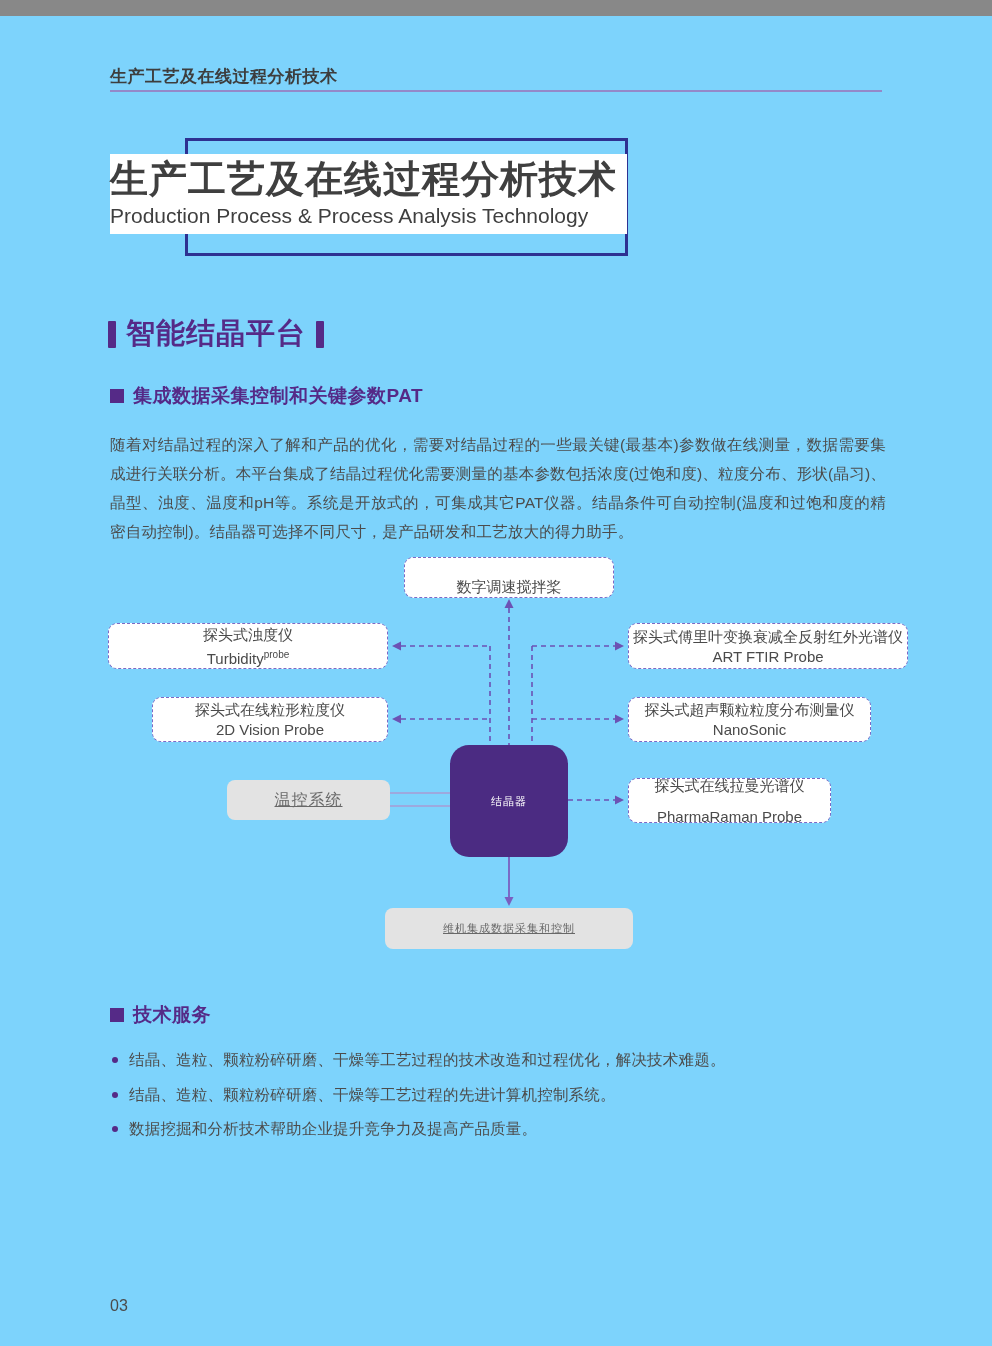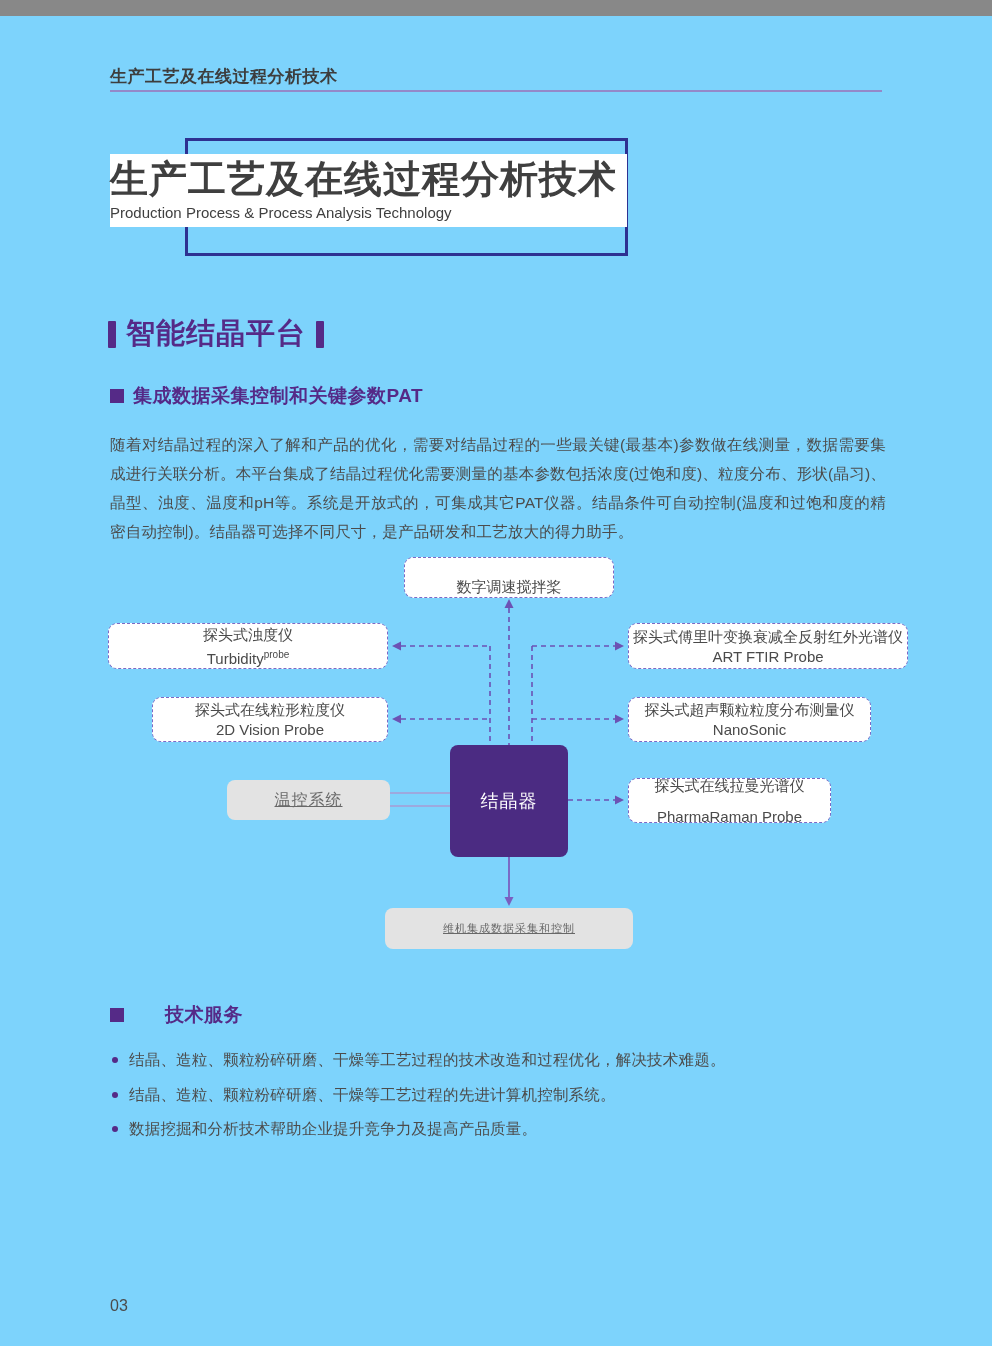--- a/index.html
+++ b/index.html
@@ -7,21 +7,21 @@
   .page{position:relative;width:992px;height:1346px;background:#7dd3fc;margin:16px auto;overflow:hidden;}
 
   
   .runhead{position:absolute;left:110px;top:49px;font-size:17px;font-weight:600;color:#3d3d3d;letter-spacing:.5px;}
   .runrule{position:absolute;left:110px;top:74px;width:772px;height:2px;background:#9488c9;}
 
   
   .title-box{position:absolute;left:185px;top:122px;width:437px;height:112px;border:3px solid #2e3191;}
   .title-text{position:absolute;left:110px;top:138px;background:#ffffff;padding:2px 10px 6px 0;}
   .title-cn{font-size:38px;font-weight:600;color:#3f3f3f;letter-spacing:1px;line-height:46px;white-space:nowrap;}
-  .title-en{font-size:15px;font-weight:400;color:#3f3f3f;margin-top:2px;white-space:nowrap;}
+  .title-en{font-size:21px;font-weight:400;color:#3f3f3f;margin-top:2px;white-space:nowrap;}
 
   
   .sec-head{position:absolute;left:108px;top:298px;display:flex;align-items:center;}
   .sec-bar{width:8px;height:27px;background:#552a87;border-radius:1px;}
   .sec-title{font-size:29px;font-weight:bold;color:#552a87;margin:0 10px;letter-spacing:1px;}
 
   
   .sub-head{position:absolute;left:110px;display:flex;align-items:center;}
   .sub-square{width:14px;height:14px;background:#552a87;margin-right:9px;flex:none;}
   .sub-title{font-size:19px;font-weight:bold;color:#552a87;letter-spacing:.5px;}
@@ -32,22 +32,22 @@
 
   
   .diagram-svg{position:absolute;left:0;top:0;width:992px;height:1346px;pointer-events:none;}
   .dbox{position:absolute;border:1.5px dashed #7d68c5;border-radius:9px;background:#ffffff;
         display:flex;flex-direction:column;justify-content:center;align-items:center;box-sizing:border-box;}
   .dbox-cn{font-size:15px;color:#4a4a4a;line-height:20px;}
   .dbox-en{font-size:15px;color:#4a4a4a;line-height:19px;}
   .dbox-en sup{font-size:10px;}
   .gbox{position:absolute;background:#e3e3e3;border-radius:8px;display:flex;justify-content:center;align-items:center;
         font-size:16px;color:#686868;letter-spacing:1px;text-decoration:underline;}
-  .crystallizer{position:absolute;left:450px;top:729px;width:118px;height:112px;background:#4b2b82;border-radius:8px;
-        display:flex;justify-content:center;align-items:center;color:#ffffff;font-size:18px;letter-spacing:1px;}
+  .crystallizer{position:absolute;left:450px;top:729px;width:118px;height:112px;background:#4b2b82;border-radius:19px;
+        display:flex;justify-content:center;align-items:center;color:#ffffff;font-size:11px;letter-spacing:1px;}
 
   
   .bullet{position:absolute;left:110px;display:flex;align-items:flex-start;}
   .bullet-dot{width:6px;height:6px;border-radius:50%;background:#552a87;margin:8px 11px 0 2px;flex:none;}
   .bullet-text{font-size:15.5px;color:#4c4c4c;line-height:21px;letter-spacing:.2px;}
 
   .pagenum{position:absolute;left:110px;top:1281px;font-size:16px;color:#4b4b4b;}
 </style>
 </head>
 <body>
@@ -140,21 +140,21 @@
   </div>
 
   <div class="crystallizer">
     <span>结晶器</span>
   </div>
 
   <div class="gbox" style="left:385px;top:892px;width:248px;height:41px;font-size:11px;">
     <span>维机集成数据采集和控制</span>
   </div>
 
-  <div class="sub-head" style="top:986px;gap:32px;">
+  <div class="sub-head" style="top:986px;">
     <div class="sub-square"></div>
     <div class="sub-title">技术服务</div>
   </div>
 
   <div class="bullet" style="top:1033px;">
     <div class="bullet-dot"></div>
     <div class="bullet-text">结晶、造粒、颗粒粉碎研磨、干燥等工艺过程的技术改造和过程优化，解决技术难题。</div>
   </div>
   <div class="bullet" style="top:1068px;">
     <div class="bullet-dot"></div>

